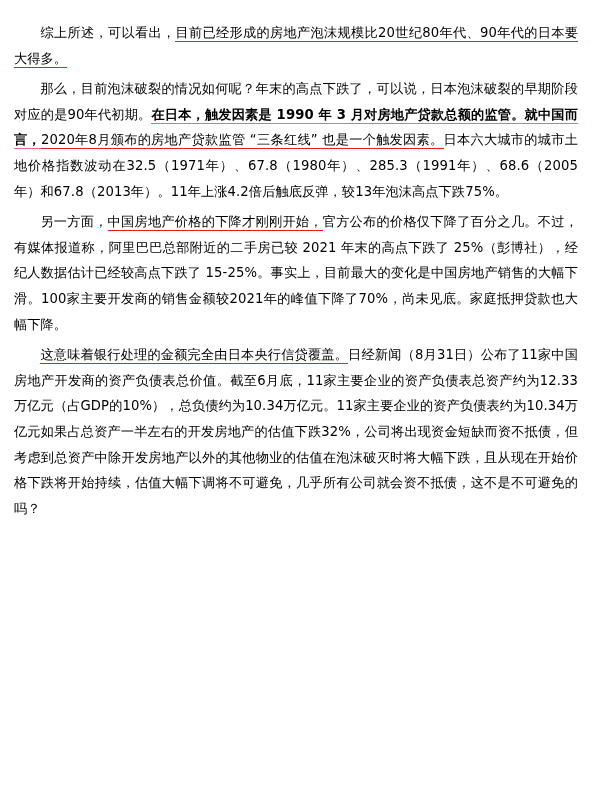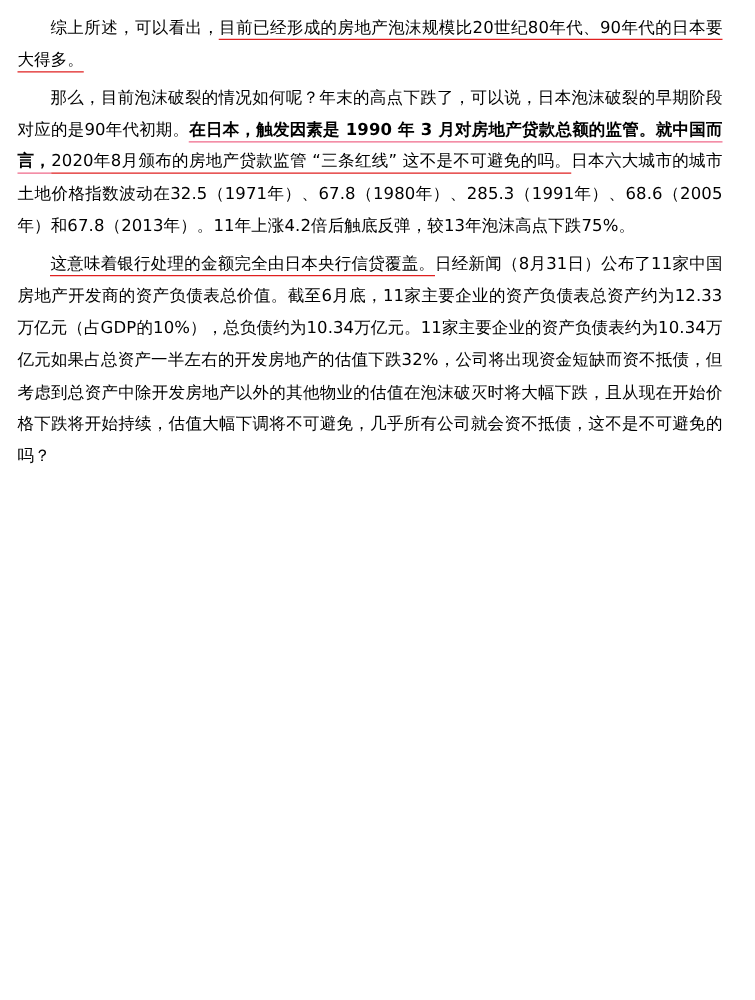--- a/index.html
+++ b/index.html
@@ -12,21 +12,21 @@
     height: 800px;
     font-family: "DejaVu Sans", "Liberation Sans", sans-serif;
     color: #000000;
     overflow: hidden;
   }
   #page {
     position: relative;
     width: 592px;
     height: 800px;
     box-sizing: border-box;
-    padding: 10px 14px 6px 14px;
+    padding: 20px 14px 6px 14px;
     background: #ffffff;
   }
   .para {
     font-size: 13.2px;
     line-height: 25.6px;
     text-align: justify;
     text-justify: inter-ideograph;
     margin: 0 0 5px 0;
     text-indent: 2em;
     letter-spacing: 0.1px;
@@ -49,22 +49,25 @@
 </head>
 <body>
 
 <div id="page">
 
   <p class="para">
     <span>综上所述，可以看出，</span><span class="u-red-wrap">目前已经形成的房地产泡沫规模比20世纪80年代、90年代的日本要大得多。</span>
   </p>
 
   <p class="para">
-    <span>那么，目前泡沫破裂的情况如何呢？年末的高点下跌了，可以说，日本泡沫破裂的早期阶段对应的是90年代初期。</span><span class="u-pink-wrap">在日本，触发因素是 1990 年 3 月对房地产贷款总额的监管。就中国而言，</span><span class="u-red-wrap">2020年8月颁布的房地产贷款监管 “三条红线” 这不是不可避免的吗。</span><span>日本六大城市的城市土地价格指数波动在32.5（1971年）、67.8（1980年）、285.3（1991年）、68.6（2005年）和67.8（2013年）。11年上涨4.2倍后触底反弹，较13年泡沫高点下跌75%。</span>
+    <span>那么，目前泡沫破裂的情况如何呢？年末的高点下跌了，可以说，日本泡沫破裂的早期阶段对应的是90年代初期。</span><span class="u-pink-wrap">在日本，触发因素是 1990 年 3 月对房地产贷款总额的监管。就中国而言，</span><span class="u-red-wrap">2020年8月颁布的房地产贷款监管 “三条红线” 也是一个触发因素。</span><span>日本六大城市的城市土地价格指数波动在32.5（1971年）、67.8（1980年）、285.3（1991年）、68.6（2005年）和67.8（2013年）。11年上涨4.2倍后触底反弹，较13年泡沫高点下跌75%。</span>
   </p>
 
+  <p class="para">
+    <span>另一方面，</span><span class="u-red-wrap">中国房地产价格的下降才刚刚开始，</span><span>官方公布的价格仅下降了百分之几。不过，有媒体报道称，阿里巴巴总部附近的二手房已较 2021 年末的高点下跌了 25%（彭博社），经纪人数据估计已经较高点下跌了 15-25%。事实上，目前最大的变化是中国房地产销售的大幅下滑。100家主要开发商的销售金额较2021年的峰值下降了70%，尚未见底。家庭抵押贷款也大幅下降。</span>
+  </p>
 
   <p class="para">
     <span class="u-red-wrap">这意味着银行处理的金额完全由日本央行信贷覆盖。</span><span>日经新闻（8月31日）公布了11家中国房地产开发商的资产负债表总价值。截至6月底，11家主要企业的资产负债表总资产约为12.33万亿元（占GDP的10%），总负债约为10.34万亿元。11家主要企业的资产负债表约为10.34万亿元如果占总资产一半左右的开发房地产的估值下跌32%，公司将出现资金短缺而资不抵债，但考虑到总资产中除开发房地产以外的其他物业的估值在泡沫破灭时将大幅下跌，且从现在开始价格下跌将开始持续，估值大幅下调将不可避免，几乎所有公司就会资不抵债，这不是不可避免的吗？</span>
   </p>
 
 
 </div>
 
 </body></html>

